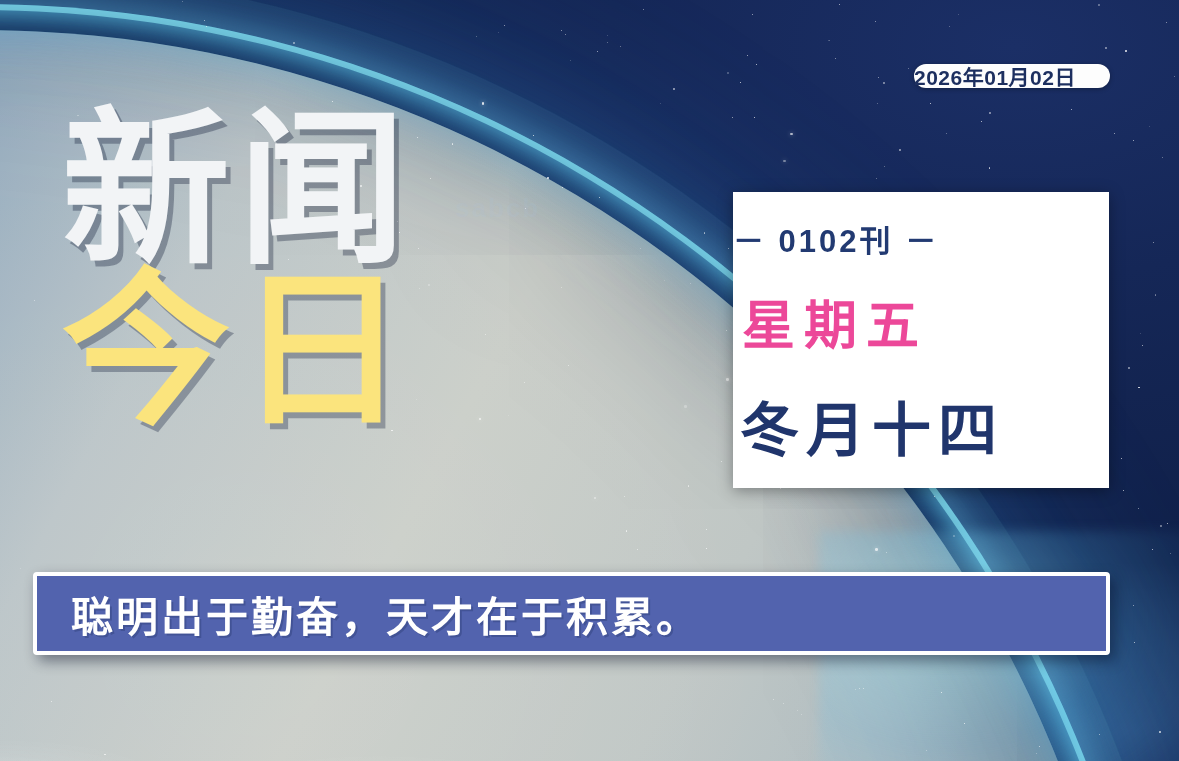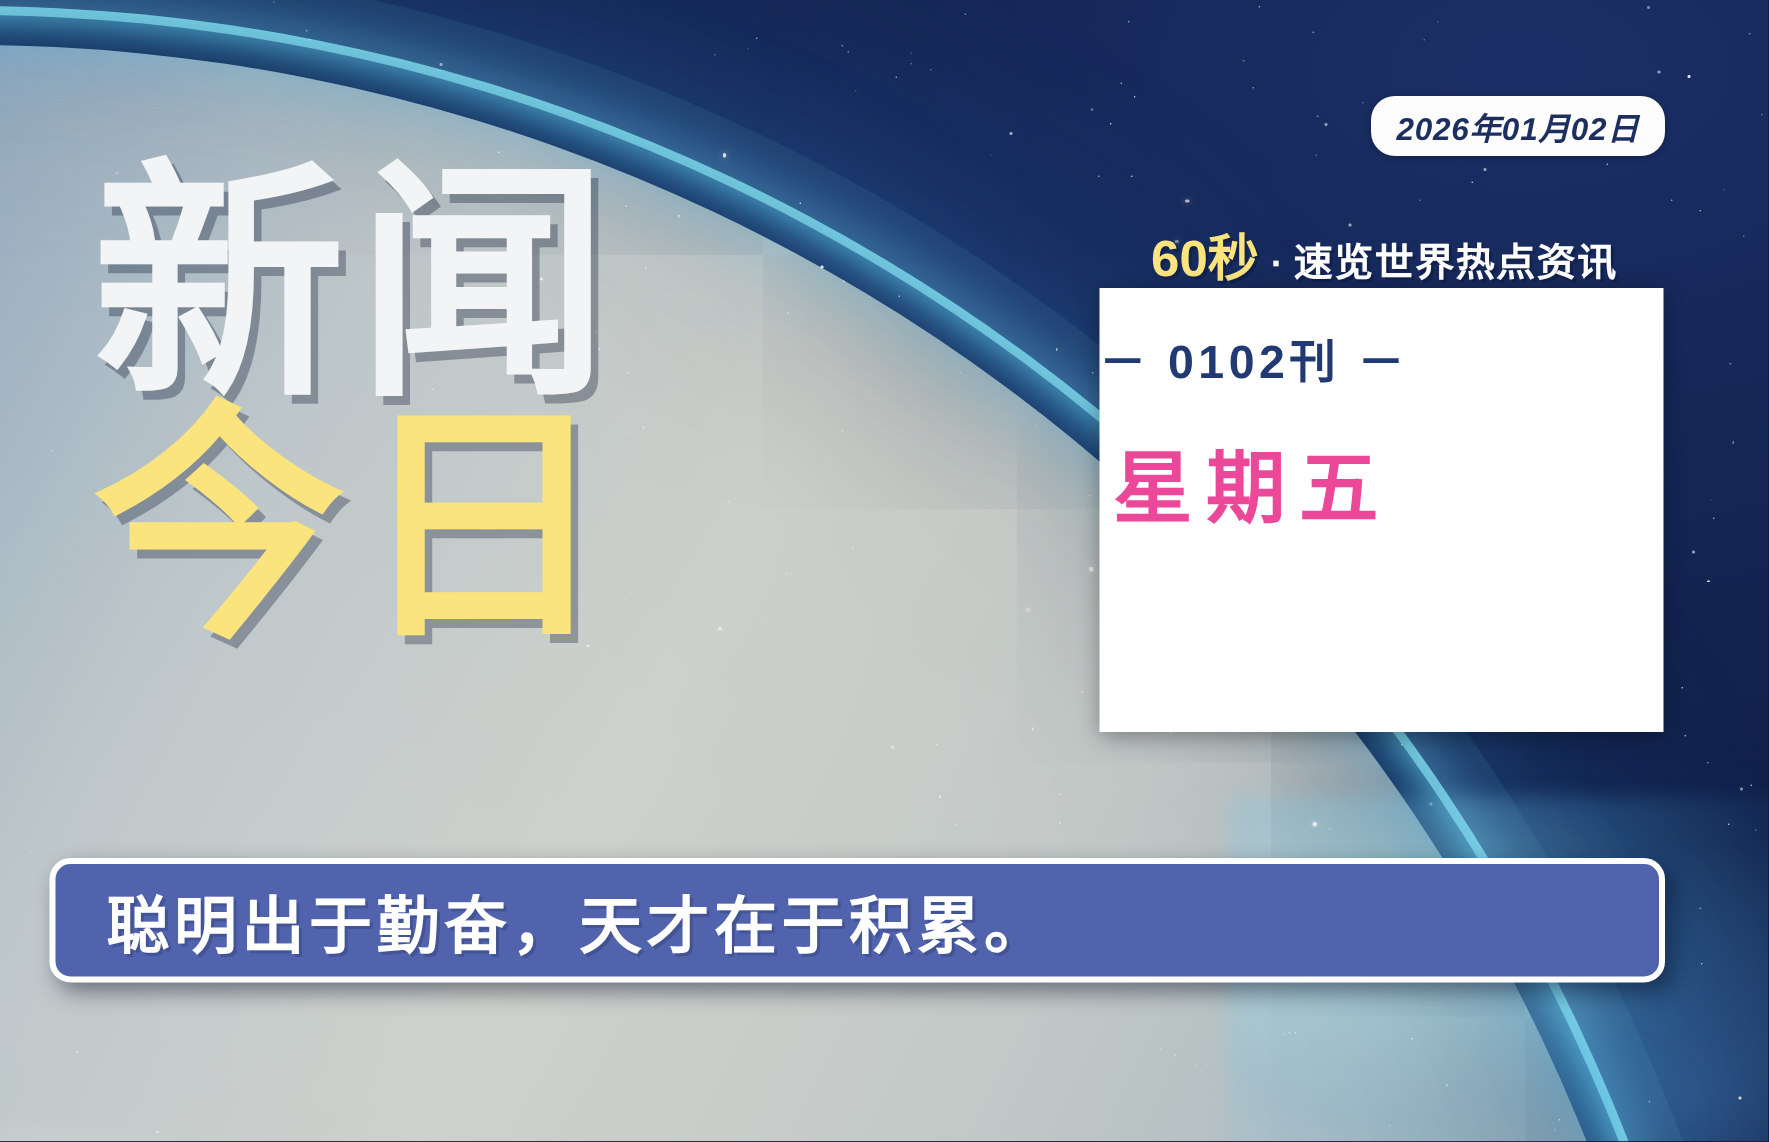--- a/index.html
+++ b/index.html
@@ -192,28 +192,26 @@
     margin-top: 14px;
     text-shadow: 5px 6px 0 rgba(8,18,48,.32);
   }
 
   
   .date-pill {
     position: absolute;
     left: 914px;
     top: 64px;
     width: 196px;
-    height: 40px;
+    height: 24px;
     border-radius: 16px;
     background: #fdfdfd;
     display: flex;
     align-items: center;
-    justify-content: center;
     box-shadow: 0 1px 5px rgba(0,0,0,.30);
-    font-style: italic;
   }
   .date-pill span {
     color: #1d2f5f;
     font-size: 21px;
     font-weight: 700;
     letter-spacing: .5px;
     font-family: "Liberation Sans", sans-serif;
   }
 
   
@@ -291,21 +289,21 @@
   
   .quote-bar {
     position: absolute;
     left: 33px;
     top: 572px;
     width: 1077px;
     height: 83px;
     box-sizing: border-box;
     background: #5263ae;
     border: 4px solid #ffffff;
-    border-radius: 14px;
+    border-radius: 4px;
     display: flex;
     align-items: center;
     box-shadow: 5px 6px 14px rgba(4,12,36,.45);
   }
   .quote-bar .quote-text {
     color: #ffffff;
     font-size: 42px;
     font-weight: 900;
     letter-spacing: 3px;
     margin-left: 34px;
@@ -514,28 +512,24 @@
 
   <div class="headline">
     <span class="line l2">新闻</span>
     <span class="line l1">今日</span>
   </div>
 
   <div class="date-pill">
     <span>2026年01月02日</span>
   </div>
 
-  <div class="tagline">
-    <span class="sec">60秒</span>
-    <span class="dot">·</span>
-    <span class="rest">速览世界热点资讯</span>
-  </div>
 
   <div class="info-card">
     <div class="issue">－ 0102刊 －</div>
     <div class="weekday">星期五</div>
+    <div class="lunar">冬月十四</div>
   </div>
 
   <div class="quote-bar">
     <span class="quote-text">聪明出于勤奋，天才在于积累。</span>
   </div>
 
 </div>
 
 </body></html>

